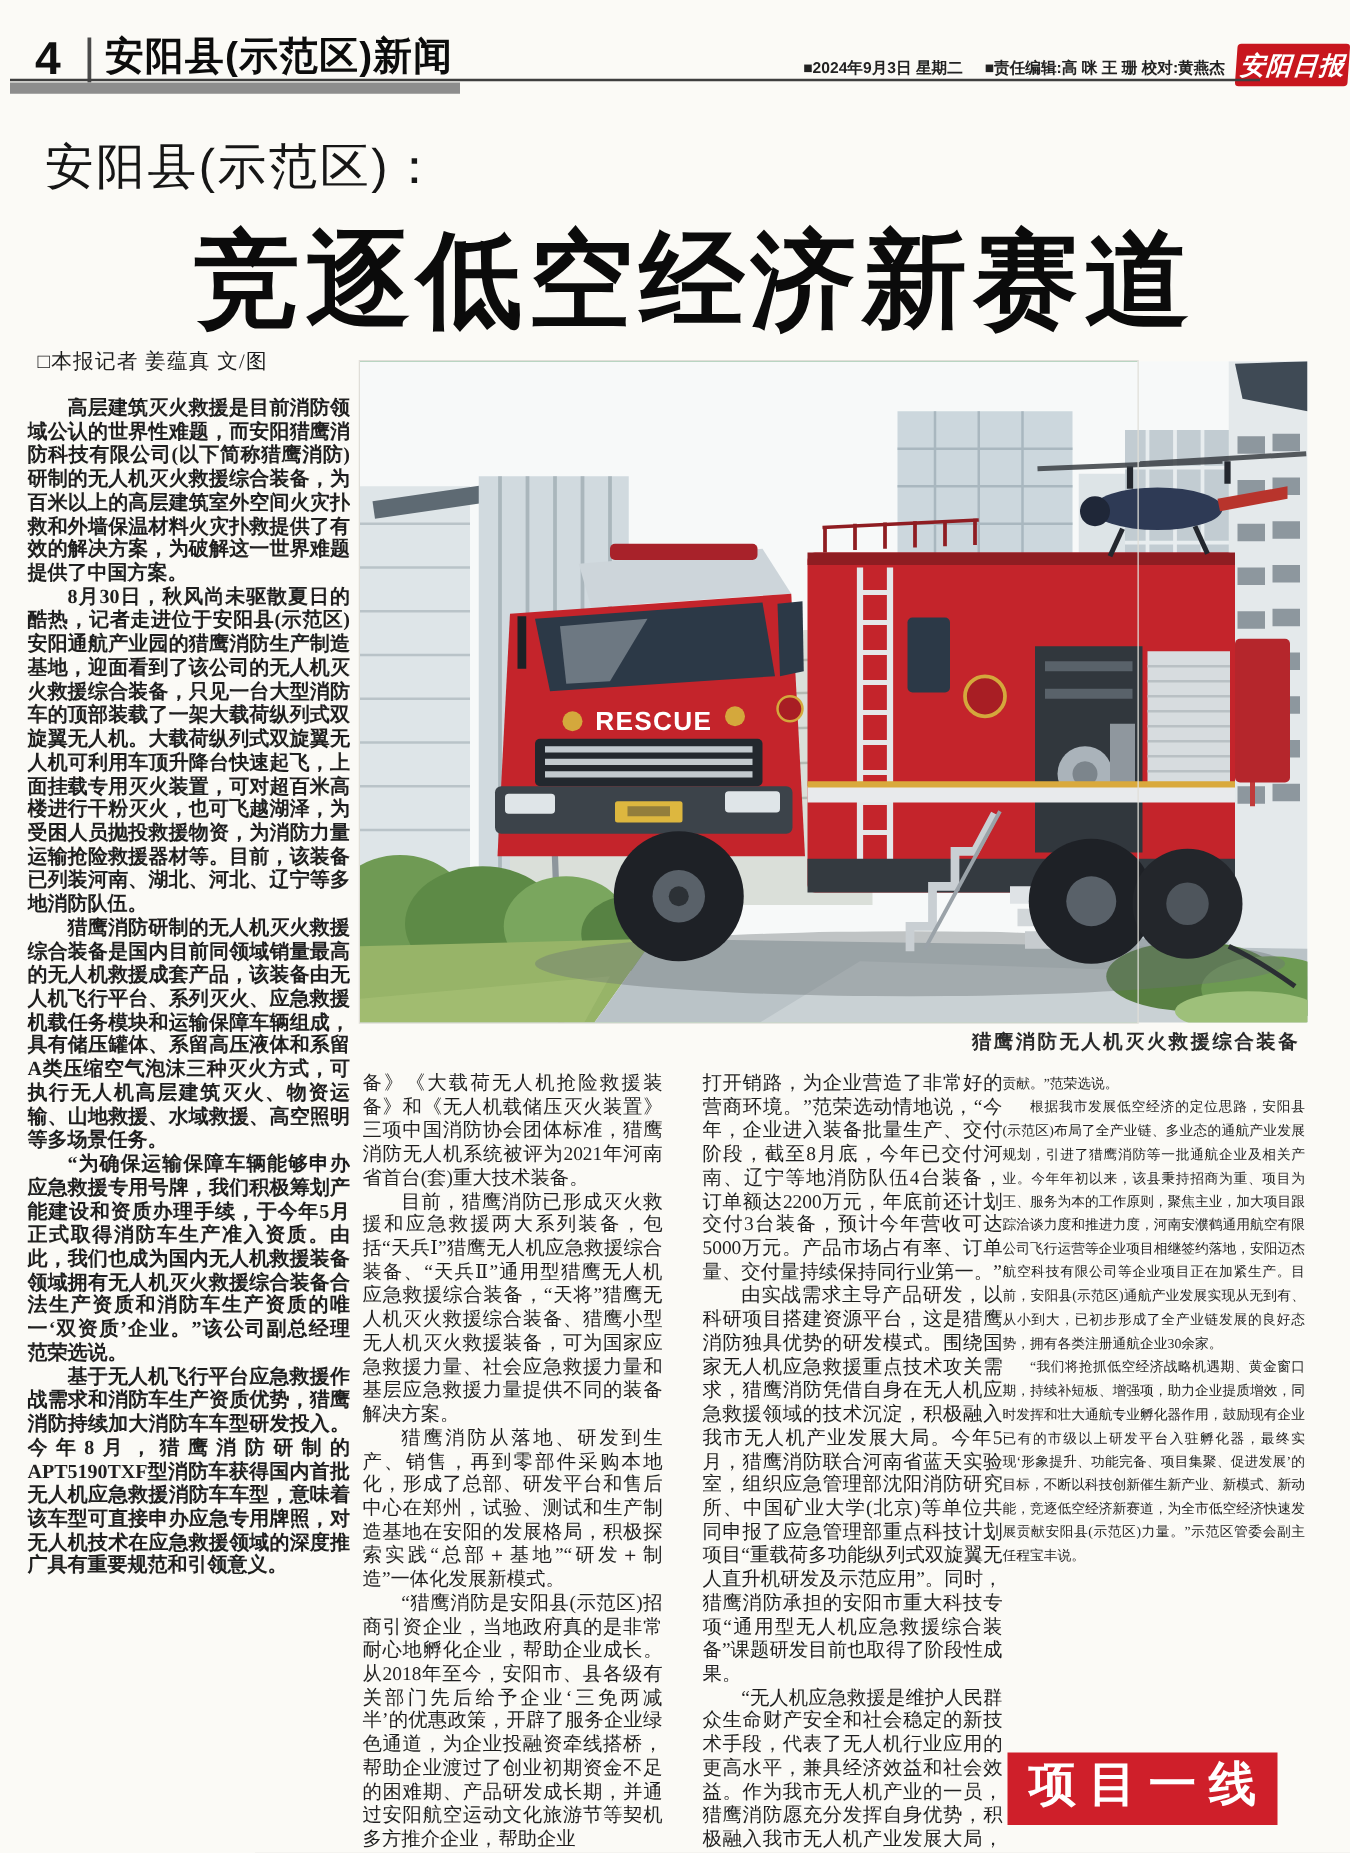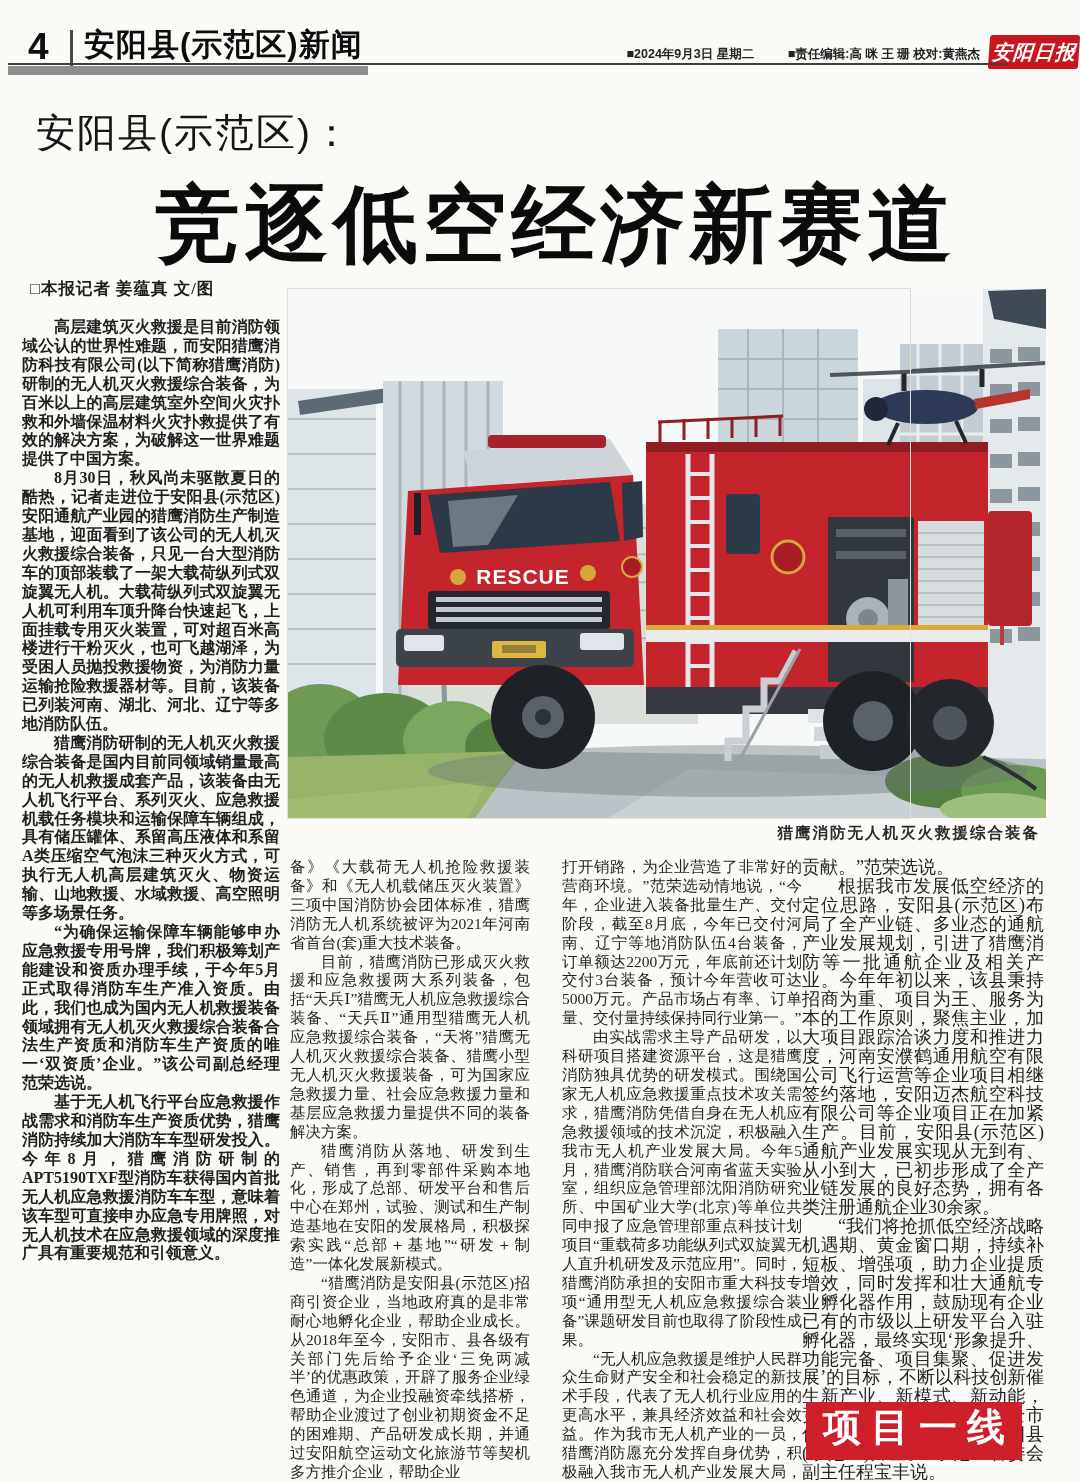--- a/index.html
+++ b/index.html
@@ -7,52 +7,52 @@
   .page{position:relative;width:1080px;height:1482px;background:#fbfaf6;margin:0 auto;overflow:hidden;}
 
   
   .pagenum{position:absolute;left:28px;top:26px;font-family:"Liberation Sans",sans-serif;
            font-size:37px;font-weight:900;color:#101010;}
   .head-vrule{position:absolute;left:70px;top:30px;width:3px;height:36px;background:#4a4a4a;}
   .section-title{position:absolute;left:84px;top:24px;margin:0;font-family:"Liberation Sans",sans-serif;
            font-size:31px;font-weight:900;color:#0c0c0c;letter-spacing:1px;}
   .head-meta{position:absolute;right:100px;top:46px;font-family:"Liberation Sans",sans-serif;
            font-size:12.5px;font-weight:700;color:#222;white-space:nowrap;}
-  .head-meta span{margin-left:30px;}
+  .head-meta span{margin-left:14px;}
   .masthead{position:absolute;left:989px;top:35px;width:90px;height:34px;background:#c8161e;
            border-radius:3px;display:flex;align-items:center;justify-content:center;
            color:#fff;font-size:20px;font-weight:900;font-style:italic;
            transform:skewX(-4deg);letter-spacing:1px;}
   .rule-thin{position:absolute;left:8px;top:63px;width:1000px;height:2px;background:#3f3f3f;}
   .rule-thick{position:absolute;left:8px;top:66px;width:360px;height:9px;background:#8d8d8d;}
 
   
   .kicker{position:absolute;left:36px;top:106px;font-family:"Liberation Sans",sans-serif;
            font-size:39px;font-weight:500;color:#161616;letter-spacing:2px;}
   .main-title{position:absolute;left:0;top:152px;width:1080px;margin:16px;text-align:center;
            font-family:"Liberation Sans",sans-serif;font-size:84px;font-weight:900;
            color:#0b0b0b;letter-spacing:5px;}
-  .byline{position:absolute;left:30px;top:278px;font-size:16.5px;font-weight:700;color:#1c1c1c;letter-spacing:1px;}
+  .byline{position:absolute;left:30px;top:278px;font-size:16.5px;font-weight:400;color:#1c1c1c;letter-spacing:1px;}
 
   
   .photo{position:absolute;left:288px;top:289px;width:622px;height:529px;margin:0;
            background:#15803d;outline:1px solid #e0ded8;}
   .photo svg{display:block;width:758px;height:529px;}
   .caption{position:absolute;left:288px;top:823px;width:752px;text-align:right;
            font-size:15.5px;color:#2a2a2a;letter-spacing:2px;font-weight:600;}
 
   
   .col{position:absolute;overflow:hidden;font-size:16px;line-height:18.9px;
        text-align:justify;color:#1f1f1f;}
   .col p{margin:0;text-indent:2em;}
   .col p.cont{text-indent:0;}
   .col1{left:22px;top:318px;width:258px;height:1160px;font-weight:bold;}
   .col2{left:290px;top:858px;width:240px;height:622px;font-size:15.5px;}
   .col3{left:546px;top:858px;width:240px;height:622px;font-size:15.5px;margin-left:16px;}
-  .col4{left:802px;top:858px;width:242px;height:622px;font-size:18px;}
+  .col4{left:802px;top:858px;width:242px;height:622px;font-size:11px;}
 
   
   .project-box{position:absolute;left:806px;top:1402px;width:216px;height:58px;background:#cf1f2a;
            display:flex;justify-content:center;}
   .project-box span{color:#ffffff;font-size:38px;font-weight:900;letter-spacing:10px;
            font-family:"Liberation Serif","DejaVu Serif",serif;text-indent:10px;}
 </style>
 </head>
 <body>
 

